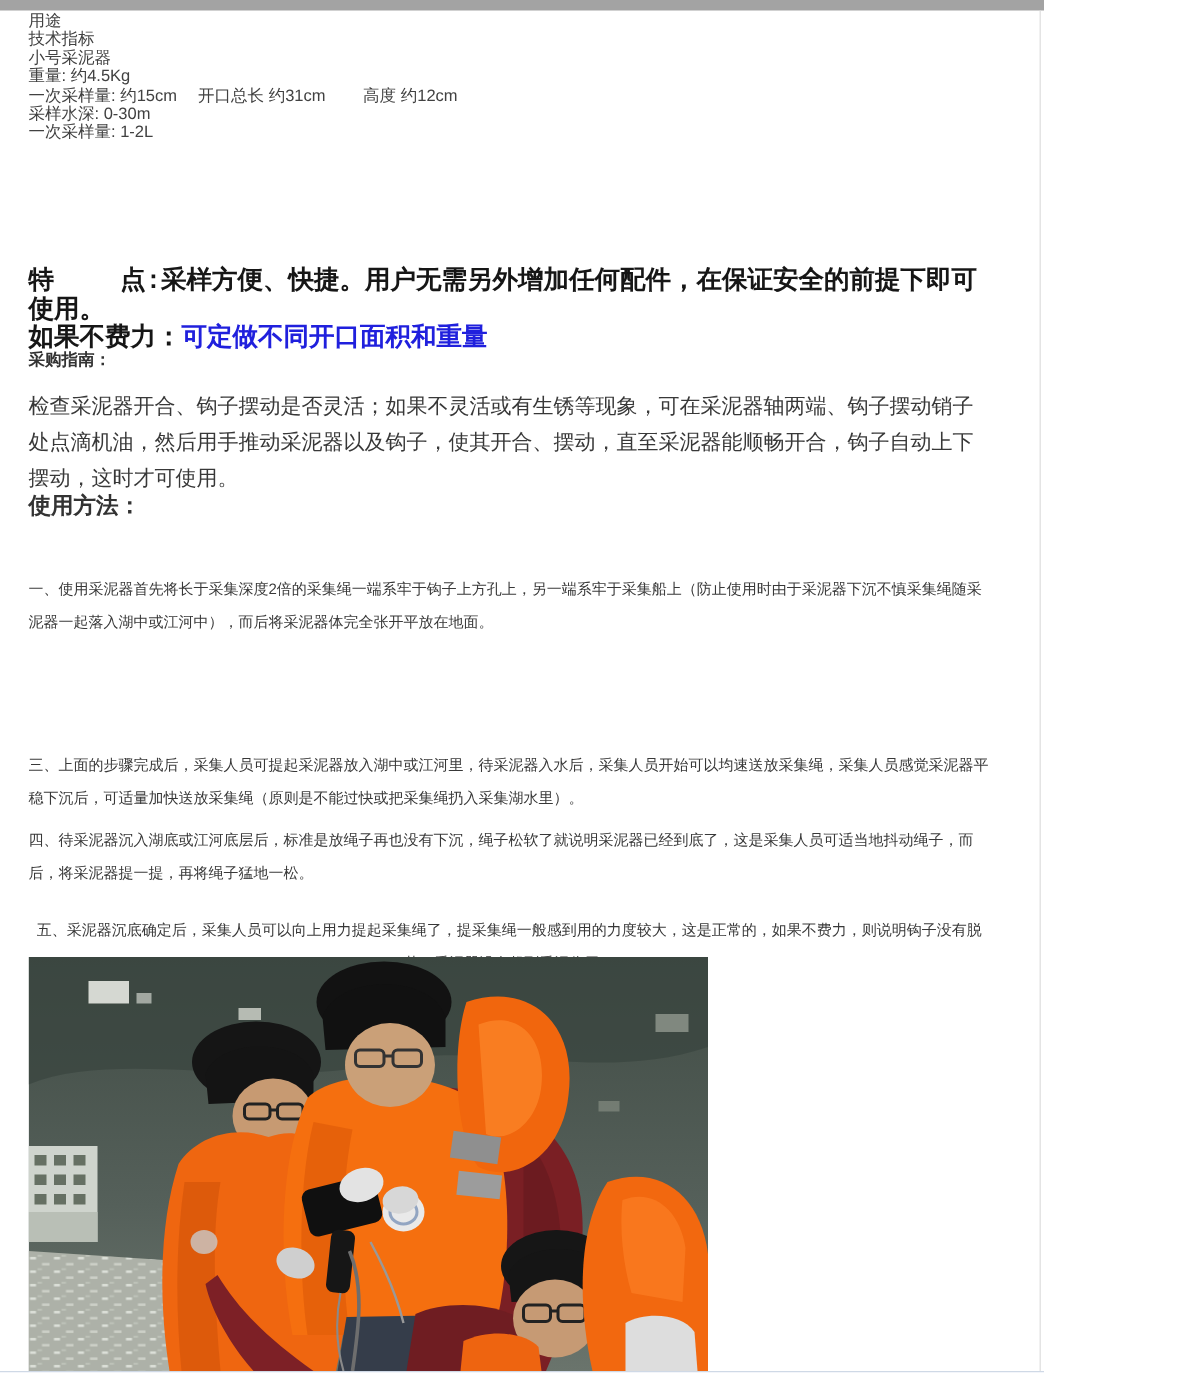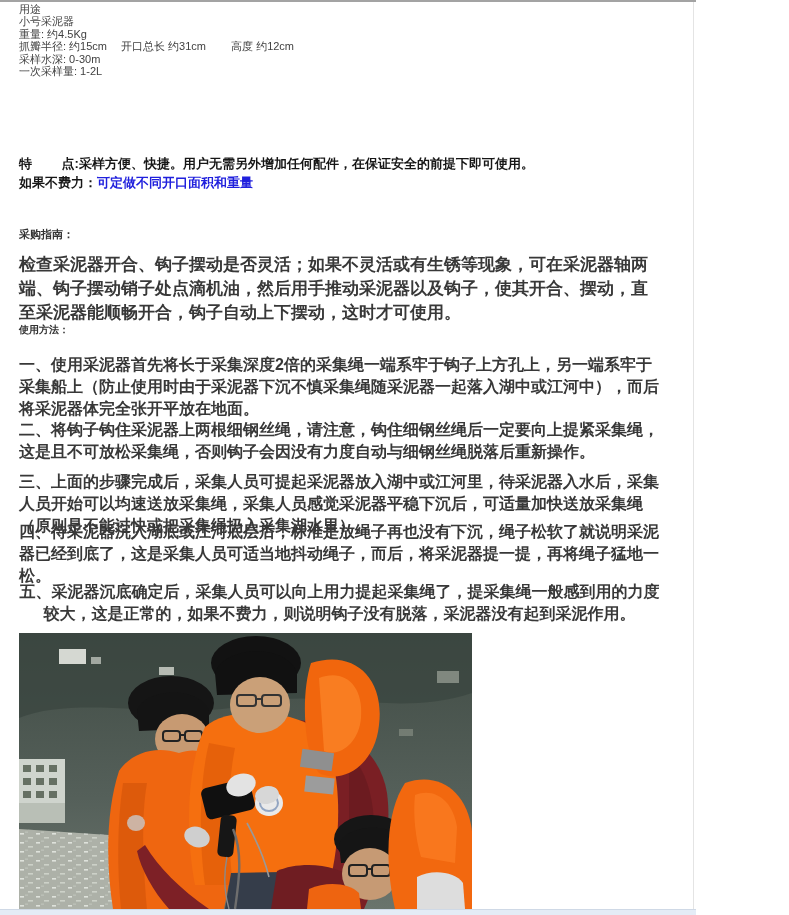--- a/index.html
+++ b/index.html
@@ -1,68 +1,68 @@
 <!DOCTYPE html>
 <html><head>
 <meta charset="utf-8">
 <style>
   html,body{margin:0;padding:0;background:#fff;}
   .page{
     position:relative;width:696px;height:915px;background:#ffffff;overflow:hidden;
     font-family:"Liberation Sans","DejaVu Sans",sans-serif;color:#3c3c3c;
-    border-top:2px solid #a3a3a3;box-sizing:border-box;
+    border-top:7px solid #a3a3a3;box-sizing:border-box;
   }
   .abs{position:absolute;left:19px;width:641px;}
   .specs{top:1px;font-size:11px;line-height:12.4px;color:#414141;}
   .spec-line{white-space:pre-wrap;}
   .config{top:123px;font-size:11px;color:#414141;white-space:pre-wrap;}
-  .features{top:152px;font-size:13px;line-height:19px;font-weight:bold;color:#161616;}
+  .features{top:172px;font-size:17px;line-height:19px;font-weight:bold;color:#161616;font-family:Liberation Mono, monospace;}
   .features-line{white-space:pre-wrap;}
   .guide-text{font-weight:bold;}
   .prep-title{top:225px;font-size:11px;font-weight:bold;color:#333;}
-  .prep-body{top:251px;font-size:17px;font-weight:bold;line-height:24px;color:#383838;}
-  .usage-title{top:321px;font-size:10px;font-weight:bold;color:#333;}
-  .step{font-size:16px;font-weight:bold;line-height:22px;color:#383838;}
+  .prep-body{top:251px;font-size:14px;font-weight:normal;line-height:24px;color:#383838;}
+  .usage-title{top:321px;font-size:15px;font-weight:bold;color:#333;}
+  .step{font-size:10px;font-weight:normal;line-height:22px;color:#383838;margin-top:24px;}
   .step1{top:352px;}
   .step2{top:417px;}
   .step3{top:469px;}
   .step4{top:519px;}
   .step5{top:579px;text-align:center;}
   .photo{top:631px;width:453px;height:276px;overflow:hidden;}
   .photo svg{display:block;}
   .v-divider{position:absolute;left:693px;top:0;width:1px;height:907px;background:#e4e4e4;}
   .bottom-strip{position:absolute;left:0;top:907px;width:789px;height:8px;
     background:#e4ecf6;border-top:1px solid #cfd9e6;box-sizing:border-box;}
 </style>
 </head>
 <body>
 
 <div class="page">
 
   <div class="abs specs">
     <div class="spec-line">用途</div>
+    <div class="spec-line">技术指标</div>
     <div class="spec-line">小号采泥器</div>
     <div class="spec-line">重量: 约4.5Kg</div>
-    <div class="spec-line">抓瓣半径: 约15cm　 开口总长 约31cm　　 高度 约12cm</div>
+    <div class="spec-line">一次采样量: 约15cm　 开口总长 约31cm　　 高度 约12cm</div>
     <div class="spec-line">采样水深: 0-30m</div>
     <div class="spec-line">一次采样量: 1-2L</div>
   </div>
 
 
   <div class="abs features">
     <div class="features-line">特　　 点:采样方便、快捷。用户无需另外增加任何配件，在保证安全的前提下即可使用。</div>
     <div><span>如果不费力：</span><span class="guide-text" style="color:#2020dd;">可定做不同开口面积和重量</span></div>
   </div>
 
   <div class="abs prep-title">采购指南：</div>
   <div class="abs prep-body">检查采泥器开合、钩子摆动是否灵活；如果不灵活或有生锈等现象，可在采泥器轴两端、钩子摆动销子处点滴机油，然后用手推动采泥器以及钩子，使其开合、摆动，直至采泥器能顺畅开合，钩子自动上下摆动，这时才可使用。</div>
 
   <div class="abs usage-title">使用方法：</div>
   <div class="abs step step1">一、使用采泥器首先将长于采集深度2倍的采集绳一端系牢于钩子上方孔上，另一端系牢于采集船上（防止使用时由于采泥器下沉不慎采集绳随采泥器一起落入湖中或江河中），而后将采泥器体完全张开平放在地面。</div>
-  <div class="abs step step2">二、将钩子钩住采泥器上两根细钢丝绳，请注意，钩住细钢丝绳后一定要向上提紧采集绳，这是且不可放松采集绳，否则钩子会因没有力度自动与细钢丝绳脱落后重新操作。</div>
   <div class="abs step step3">三、上面的步骤完成后，采集人员可提起采泥器放入湖中或江河里，待采泥器入水后，采集人员开始可以均速送放采集绳，采集人员感觉采泥器平稳下沉后，可适量加快送放采集绳（原则是不能过快或把采集绳扔入采集湖水里）。</div>
   <div class="abs step step4">四、待采泥器沉入湖底或江河底层后，标准是放绳子再也没有下沉，绳子松软了就说明采泥器已经到底了，这是采集人员可适当地抖动绳子，而后，将采泥器提一提，再将绳子猛地一松。</div>
   <div class="abs step step5">五、采泥器沉底确定后，采集人员可以向上用力提起采集绳了，提采集绳一般感到用的力度较大，这是正常的，如果不费力，则说明钩子没有脱落，采泥器没有起到采泥作用。</div>
 
   <div class="abs photo">
     <svg width="453" height="276" viewBox="0 0 453 276" xmlns="http://www.w3.org/2000/svg">
       <defs>
         <linearGradient id="hill" x1="0" y1="0" x2="0" y2="1">
           <stop offset="0" stop-color="#414c45"></stop>
           <stop offset="0.6" stop-color="#55605a"></stop>

